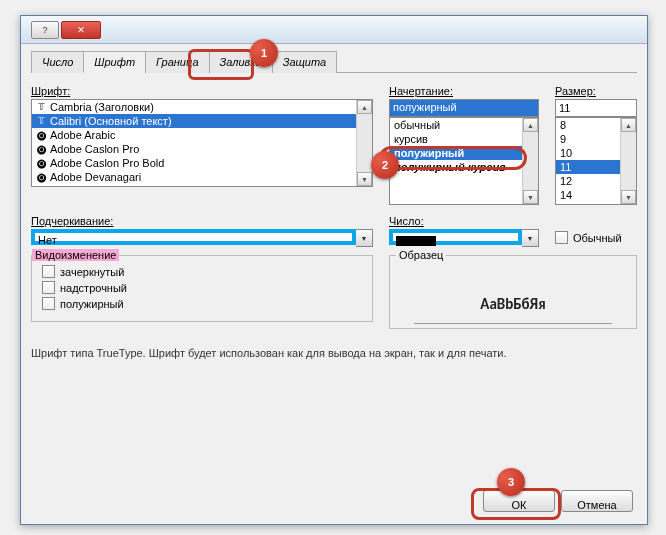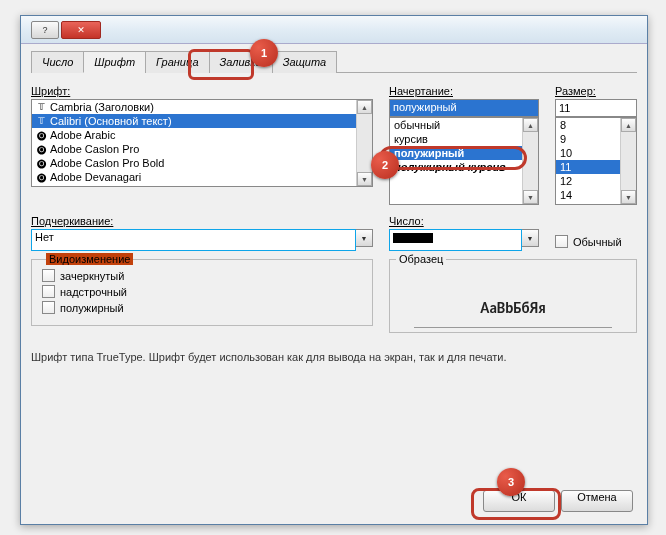--- a/index.html
+++ b/index.html
@@ -41,37 +41,37 @@
 .listbox .scroll .track { flex:1; }
 .li-item { padding: 1px 18px 1px 4px; display:flex; align-items:center; gap:3px; white-space:nowrap; }
 .li-item.sel { background: #2b74d0; color: #fff; }
 .fonticon { width: 11px; height: 11px; font-size: 9px; text-align:center; }
 
 .styleinput { height:18px; border:1px solid #888; background:#2b74d0; color:#fff; padding:1px 3px; }
 
 .styleitem.sel { background:#2b74d0; color:#fff; }
 
 .combo { display:flex; }
-.combo .ctxt { flex:1; border:1px solid #0ea5e9; background:#fff; height:22px; padding:1px 3px; }
+.combo .ctxt { flex:1; border:4px solid #0ea5e9; background:#fff; height:16px; padding:1px 3px; }
 .combo .cbtn { width:17px; height:18px; border:1px solid #888; border-left:none; background:linear-gradient(#fdfdfd,#d8d8d8); display:flex; align-items:center; justify-content:center; font-size:7px; color:#333; }
 
 .checkbox { display:flex; align-items:center; gap:5px; margin: 3px 0; }
 .checkbox .box { width:13px; height:13px; border:1px solid #888; background:linear-gradient(#fff,#eee); }
 
 .group { border:1px solid #bbb; padding: 6px 10px 8px 10px; margin-top:8px; position:relative; }
-.group .glabel { position:absolute; top:-7px; left:14px; background:#c2410c; padding:0 3px; }
+.group .glabel { position:absolute; top:-7px; left:0; background:#f9a8d4; padding:0 3px; }
 
 .sample { border:1px solid #bbb; padding:20px; margin-top:8px; position:relative; height: 74px; }
 .sample .glabel { position:absolute; top:-7px; left:6px; background:#f0f0f0; padding:0 3px; }
 .sample .inner { margin:8px 4px; border-bottom:1px solid #999; height:40px; display:flex; align-items:center; justify-content:center; font-family: Calibri, sans-serif; font-weight:bold; font-size:15px; color:#222; }
 
 .desc { margin-top: 18px; color:#333; }
 
 .btnbar { position:absolute; right:14px; bottom:12px; display:flex; gap:6px; }
-.btn { min-width:72px; height:22px; border:1px solid #888; background:linear-gradient(#fdfdfd,#dcdcdc); border-radius:3px; display:flex; align-items:flex-start; justify-content:center; }
+.btn { min-width:72px; height:22px; border:1px solid #888; background:linear-gradient(#fdfdfd,#dcdcdc); border-radius:3px; display:flex; align-items:flex-end; justify-content:center; }
 
 .callout-style { position:absolute; border:3px solid #c0392b; border-radius:12px; pointer-events:none; }
 .callout-ok { position:absolute; border:3px solid #c0392b; border-radius:8px; pointer-events:none; }
 
 </style>
 </head>
 <body>
 
 <div class="window">
   <div class="titlebar">

